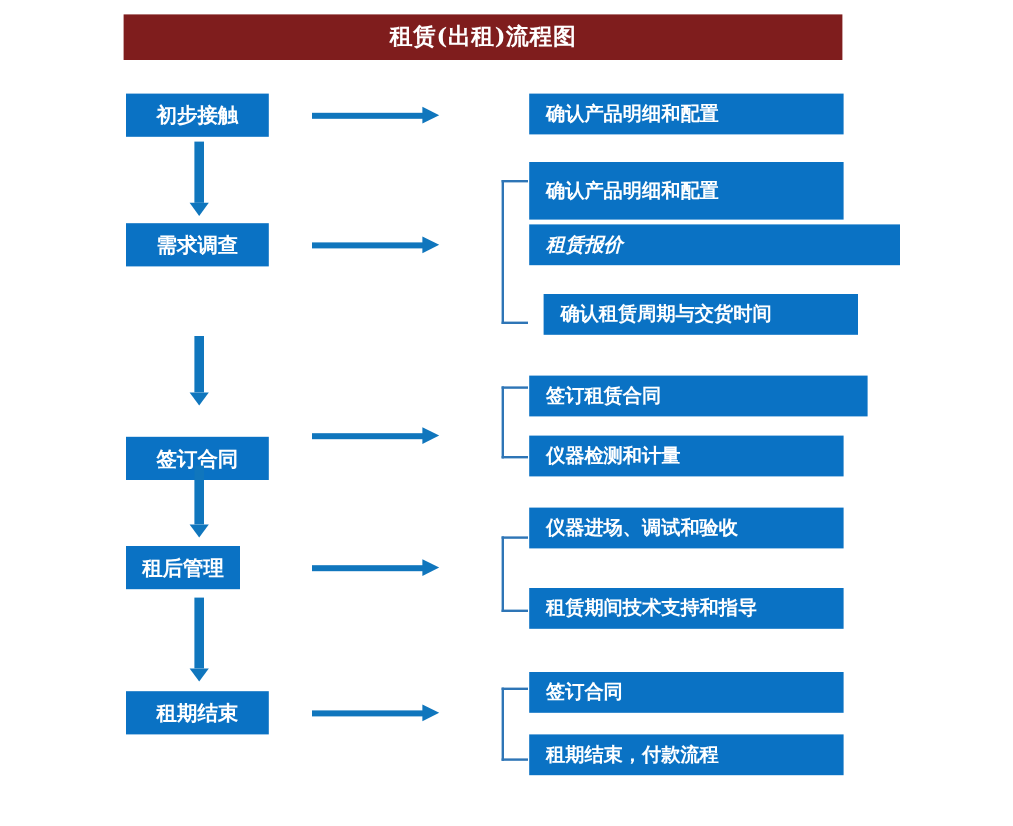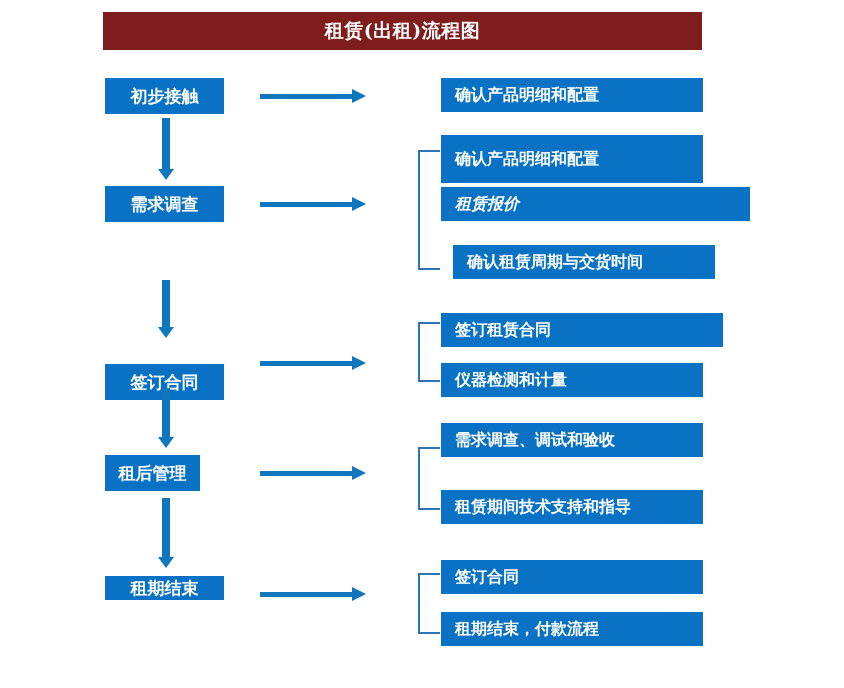--- a/index.html
+++ b/index.html
@@ -191,26 +191,26 @@
       </div>
       <div class="stage-box" style="left: 105px; top: 455px; width: 95px; height: 36px;">
         <span class="stage-label">租后管理</span>
       </div>
       <div class="h-arrow" style="left: 260px; top: 466px;">
         <div class="shaft"></div>
         <div class="head"></div>
       </div>
       <div class="bracket" style="top: 447px; height: 63px;"></div>
       <div class="task-box" style="left: 441px; top: 423px; width: 262px; height: 34px;">
-        <span class="task-label">需求调查、调试和验收</span>
+        <span class="task-label">仪器进场、调试和验收</span>
       </div>
       <div class="task-box" style="left: 441px; top: 490px; width: 262px; height: 34px;">
         <span class="task-label">租赁期间技术支持和指导</span>
       </div>
-      <div class="stage-box" style="left: 105px; top: 576px; width: 119px; height: 24px;">
+      <div class="stage-box" style="left: 105px; top: 576px; width: 119px; height: 36px;">
         <span class="stage-label">租期结束</span>
       </div>
       <div class="h-arrow" style="left: 260px; top: 587px;">
         <div class="shaft"></div>
         <div class="head"></div>
       </div>
       <div class="bracket" style="top: 573px; height: 61px;"></div>
       <div class="task-box" style="left: 441px; top: 560px; width: 262px; height: 34px;">
         <span class="task-label">签订合同</span>
       </div>

